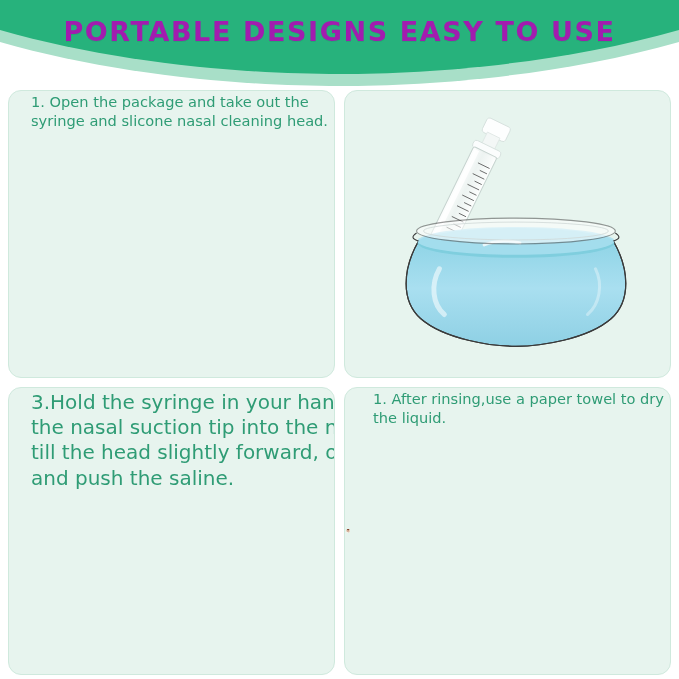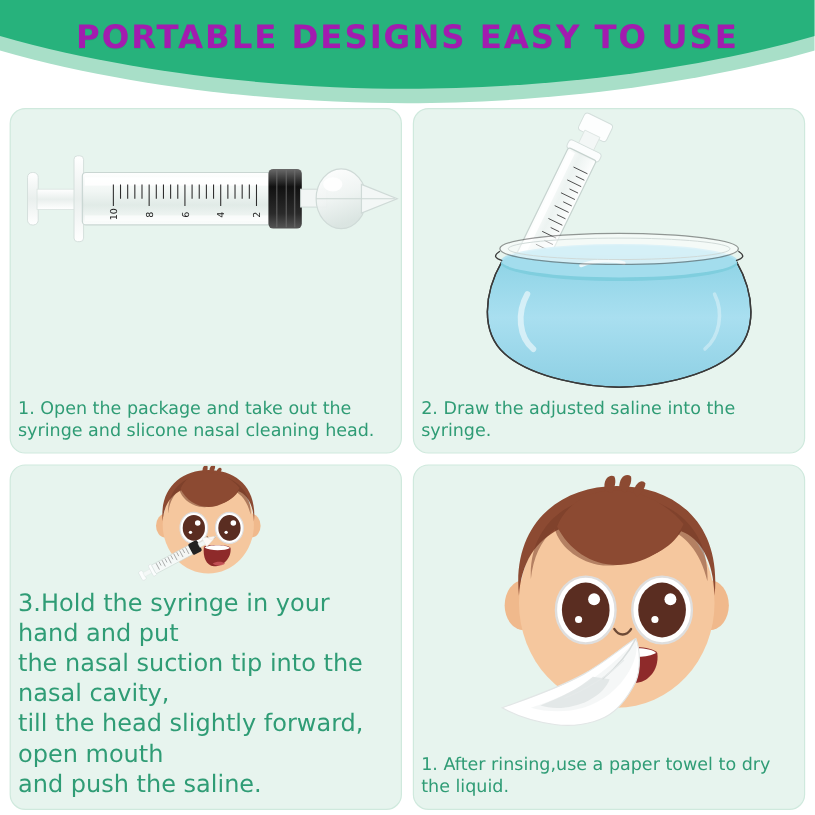--- a/index.html
+++ b/index.html
@@ -16,21 +16,21 @@
     font-family:"DejaVu Sans",sans-serif;
     text-shadow:0 1px 0 rgba(0,0,0,.06);
     white-space:nowrap;
   }
 
   
   .grid{position:absolute;left:8px;top:90px;width:663px;height:585px;
         display:grid;grid-template-columns:1fr 1fr;grid-template-rows:1fr 1fr;
         gap:9px;}
   .card{position:relative;background:#e7f4ee;border:1.4px solid #cfe9dd;
-        border-radius:13px;overflow:hidden;display:flex;flex-direction:column;}
+        border-radius:13px;overflow:hidden;display:flex;flex-direction:row;gap:16px;}
   .art{position:relative;flex:1 1 auto;overflow:hidden;}
   .art svg{position:absolute;left:0;top:0;width:100%;height:100%;}
   .caption{flex:0 0 auto;padding:2px 6px 8px 6px;color:#2f9c75;
            font-size:14.6px;line-height:1.28;font-family:"DejaVu Sans",sans-serif;
            white-space:pre-line;}
   .cap3{font-size:20px;line-height:1.26;}
 </style>
 </head>
 <body>
 
@@ -202,22 +202,20 @@
             <path d="M244,196 C256,186 260,166 252,150" fill="none" stroke="#ffffff" stroke-width="3" stroke-linecap="round" opacity="0.35"></path>
 
             <ellipse cx="172" cy="112" rx="100" ry="13" fill="#ffffff" opacity="0.55" stroke="#4a4a4a" stroke-width="1.1"></ellipse>
             <ellipse cx="172" cy="112" rx="93" ry="9" fill="none" stroke="#cfd8d6" stroke-width="0.8"></ellipse>
 
             <path d="M72,114 C66,118 68,120 74,122" fill="none" stroke="#3a3a3a" stroke-width="1.1"></path>
             <path d="M272,114 C278,118 276,120 270,122" fill="none" stroke="#3a3a3a" stroke-width="1.1"></path>
           </g>
         </svg>
       </div>
-      <div class="caption">2. Draw the adjusted saline into the
-syringe.</div>
     </div>
 
     <div class="card">
       <div class="art">
         <svg viewBox="0 0 327 215" preserveAspectRatio="xMidYMid meet">
           <g>
 
             <ellipse cx="90" cy="108" rx="16" ry="21" fill="#f0b98c"></ellipse>
             <ellipse cx="246" cy="108" rx="16" ry="21" fill="#f0b98c"></ellipse>
 

